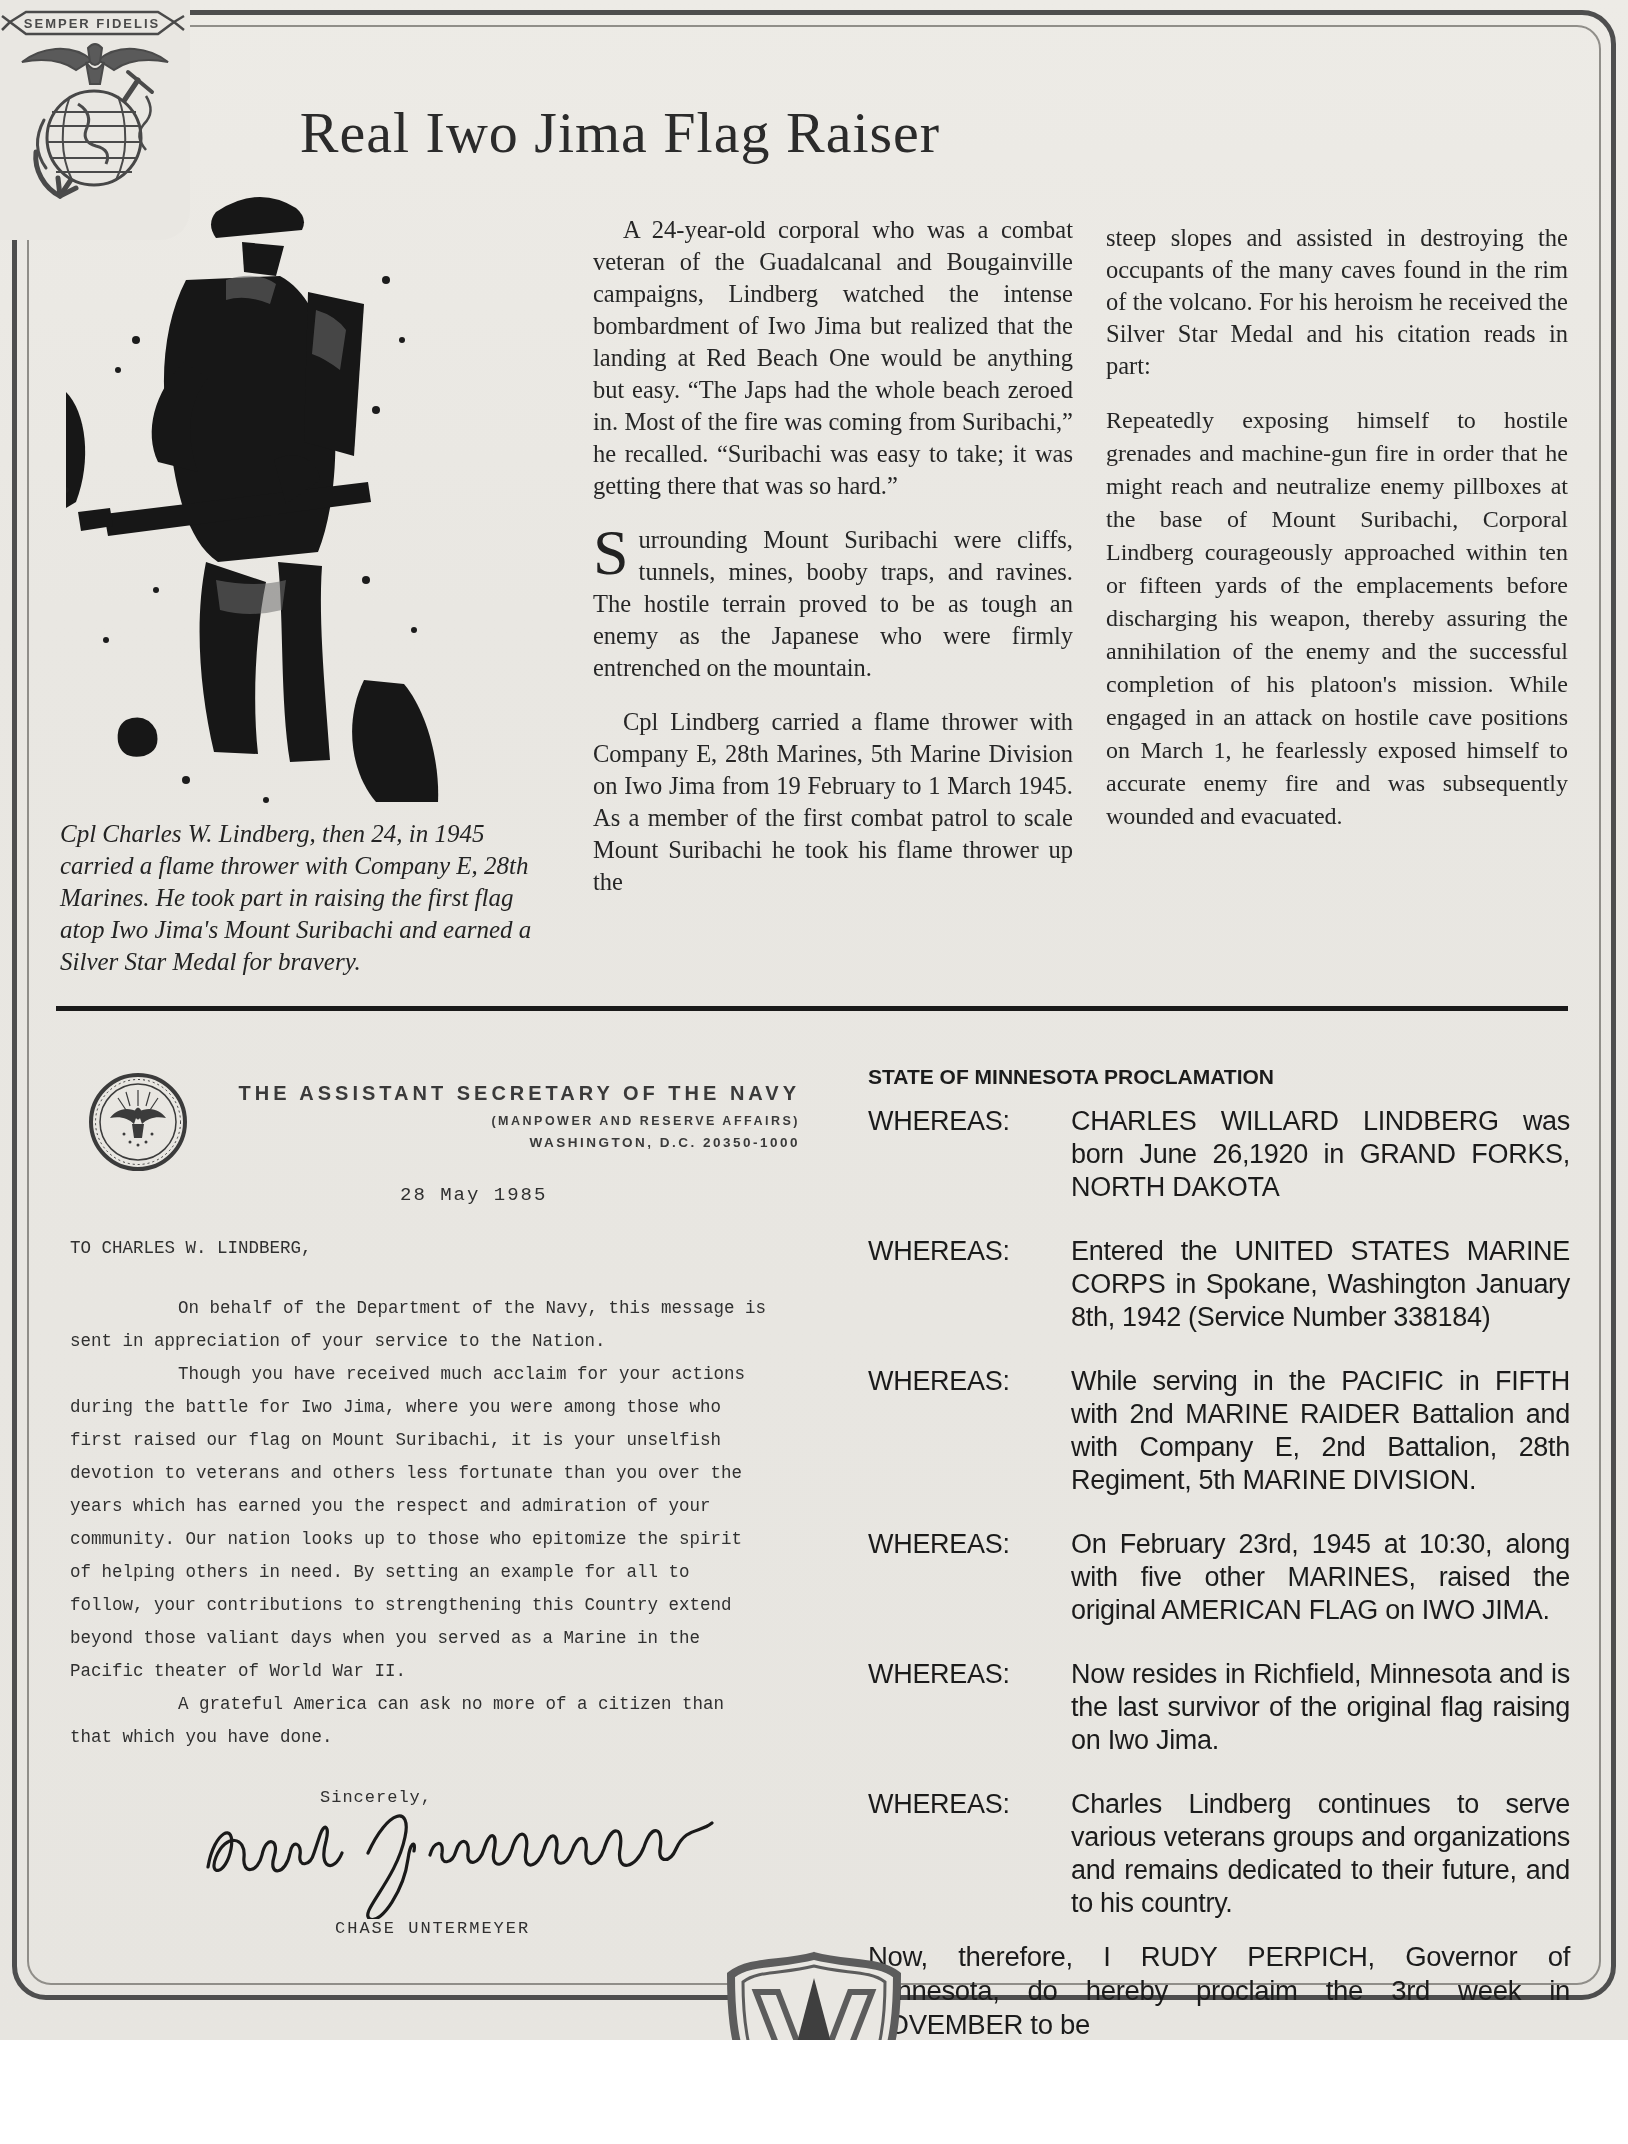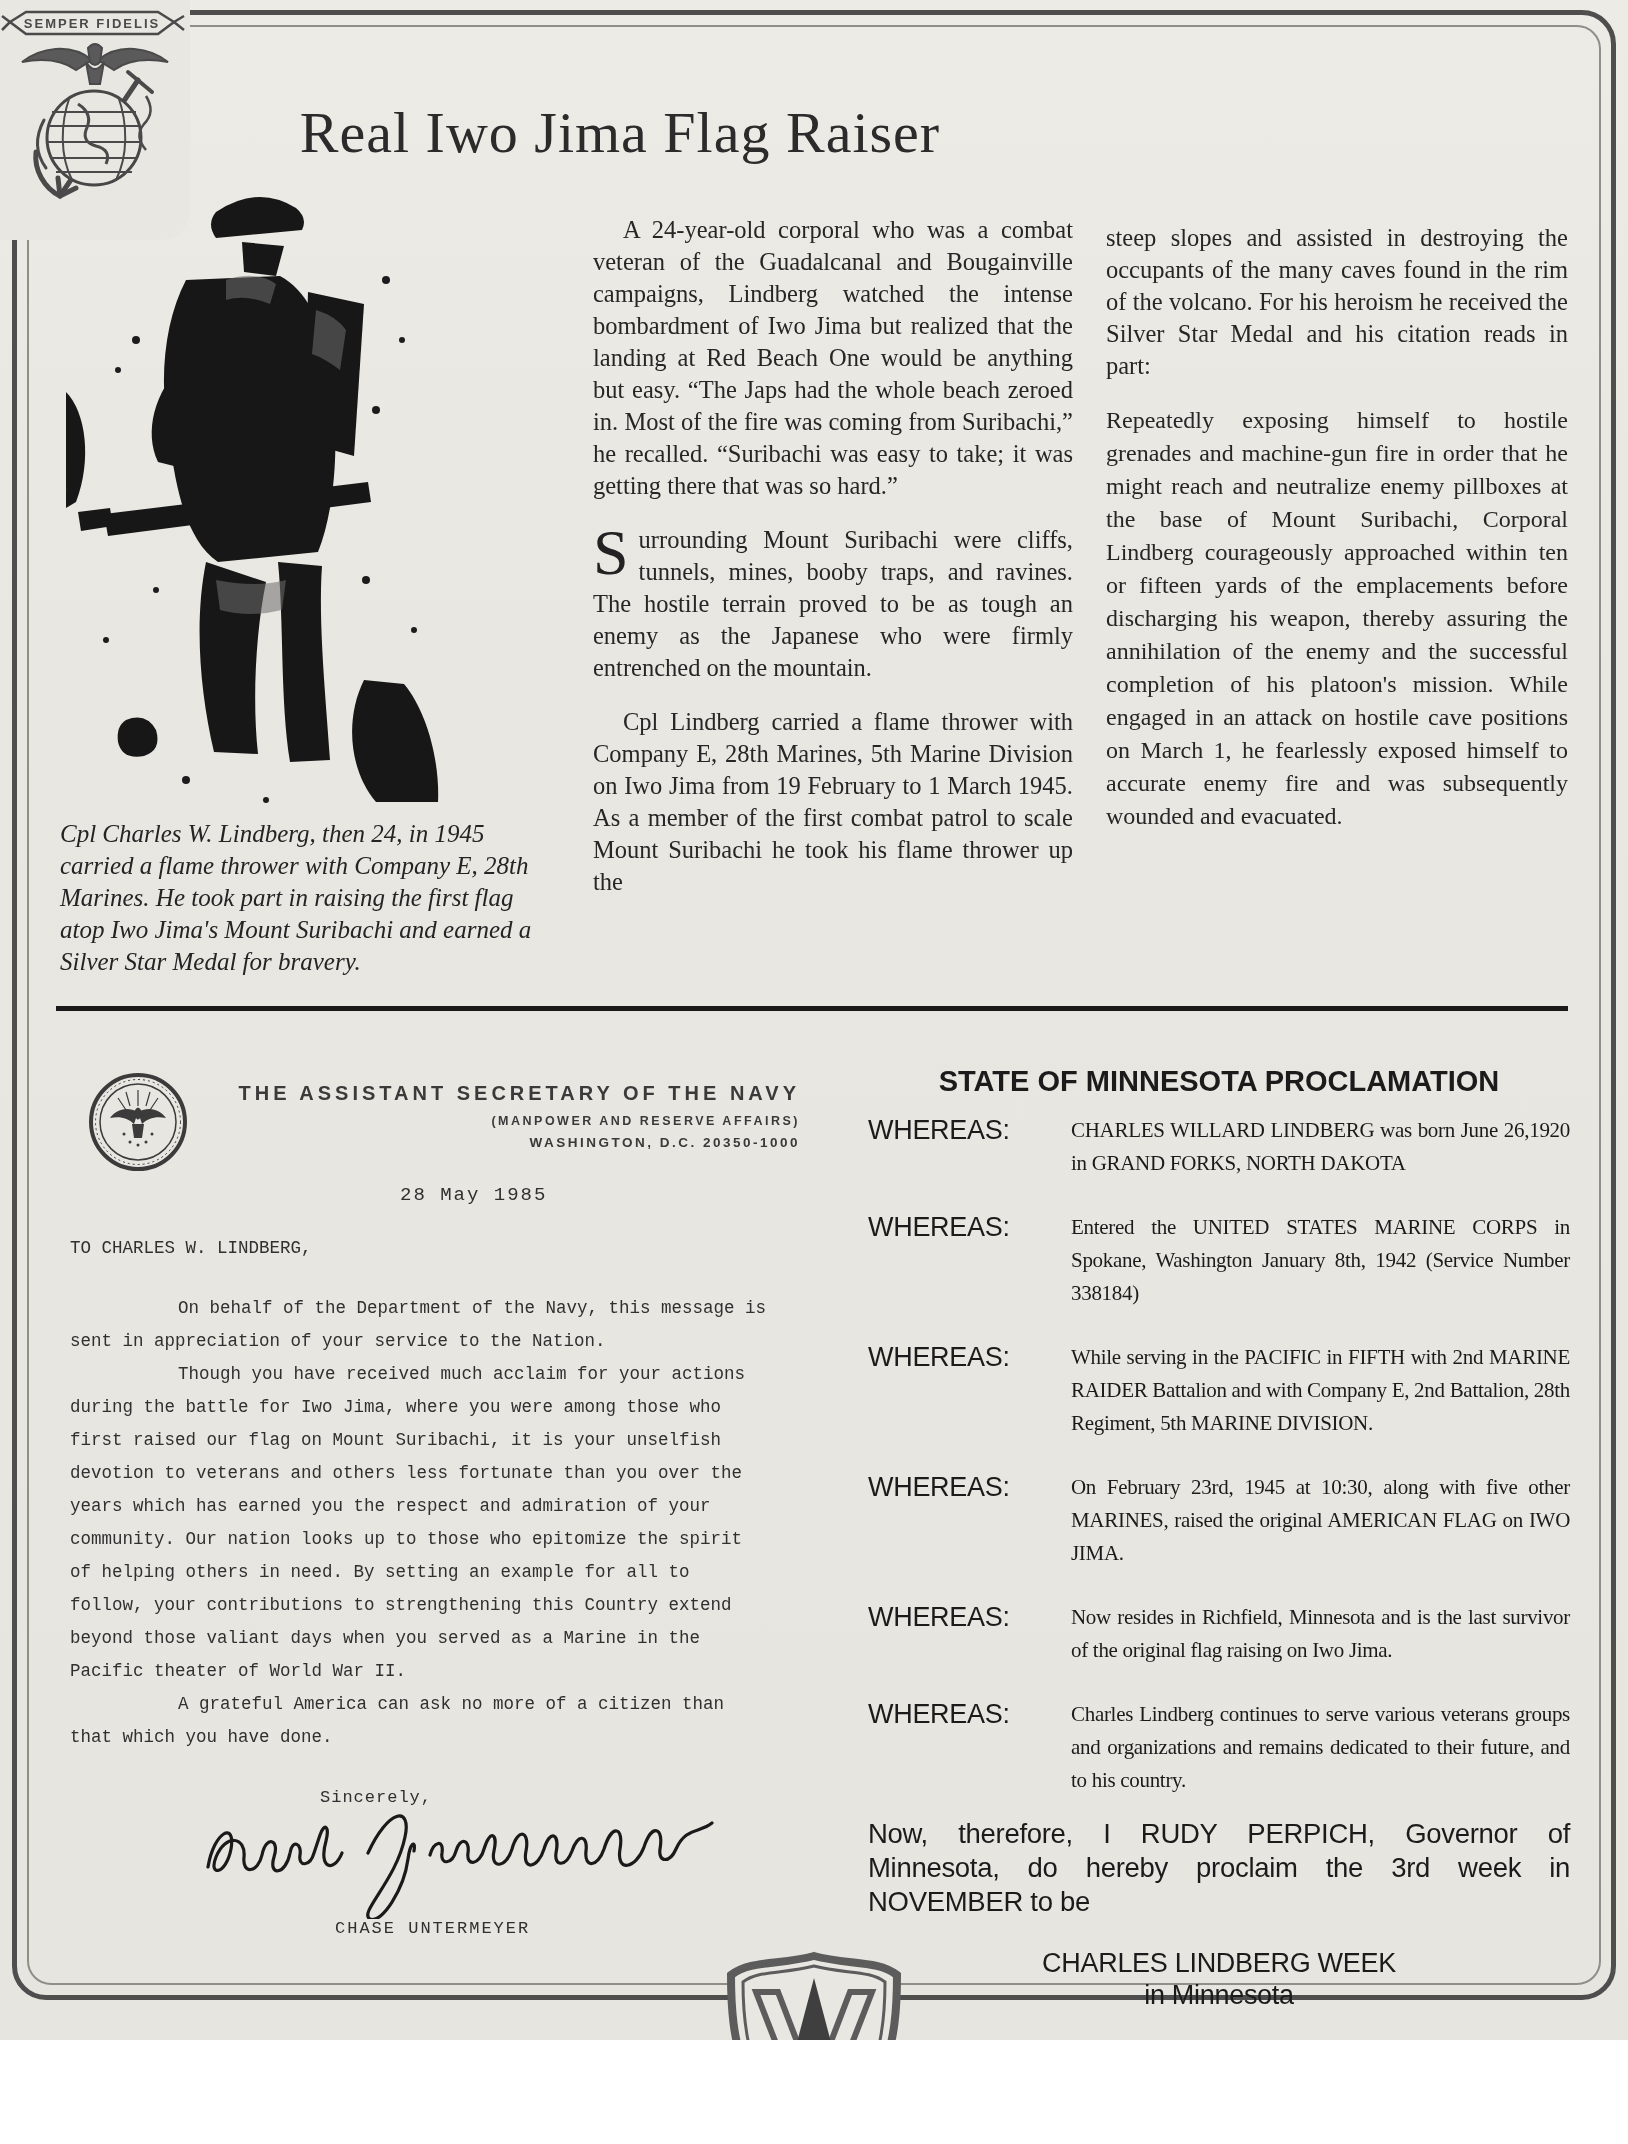--- a/index.html
+++ b/index.html
@@ -38,24 +38,24 @@
   .date{margin-top:30px;margin-left:330px;font-size:19px;letter-spacing:2px;}
   .salutation{margin-top:32px;font-size:17.5px;}
   .letter-body{margin-top:34px;font-size:17.5px;line-height:33px;}
   .letter-body p{margin:0;text-indent:108px;}
   .closing{margin-top:34px;margin-left:250px;font-size:17px;letter-spacing:1px;}
   .signature-svg{display:block;margin:2px 0 0 130px;}
   .signer{margin-left:265px;font-size:17px;letter-spacing:2px;}
 
   .proc{position:absolute;left:868px;top:1065px;width:702px;color:#1b1b1b;
         font-family:"Liberation Sans",sans-serif;letter-spacing:-0.3px;}
-  .proc-title{text-align:center;font-size:29px;font-weight:bold;margin:0 0 16px 0;letter-spacing:0;}
+  .proc-title{text-align:left;font-size:21px;font-weight:bold;margin:0 0 16px 0;letter-spacing:0;}
   .clauses{display:grid;grid-template-columns:172px 1fr;column-gap:8px;row-gap:17px;gap:31px;}
   .wlabel{font-size:27px;line-height:33px;}
-  .wtext{font-size:21px;line-height:33px;text-align:justify;font-family:Liberation Serif, serif;}
+  .wtext{font-size:27px;line-height:33px;text-align:justify;}
   .proc-closing{margin-top:20px;font-size:27.5px;line-height:34px;text-align:justify;}
   .proc-week{margin-top:8px;text-align:center;font-size:27px;line-height:32px;}
   .proc-loc{text-align:center;font-size:27px;line-height:32px;}
 
   .footer-bars{position:absolute;left:20px;right:20px;top:2058px;height:32px;
      background:linear-gradient(#5c5c5c 0 5px,transparent 5px 13px,#5c5c5c 13px 28px,transparent 28px);}
   .footer-faint{position:absolute;left:0;right:0;top:2094px;height:10px;background:#c7c5c0;opacity:.65;}
   .footer-label{position:absolute;top:2054px;font-family:"Liberation Serif",serif;font-weight:bold;
      font-size:37px;letter-spacing:2px;color:#4f4f4f;background:#e9e7e2;padding:2px 16px;white-space:nowrap;}
   .f-left{left:156px;}

